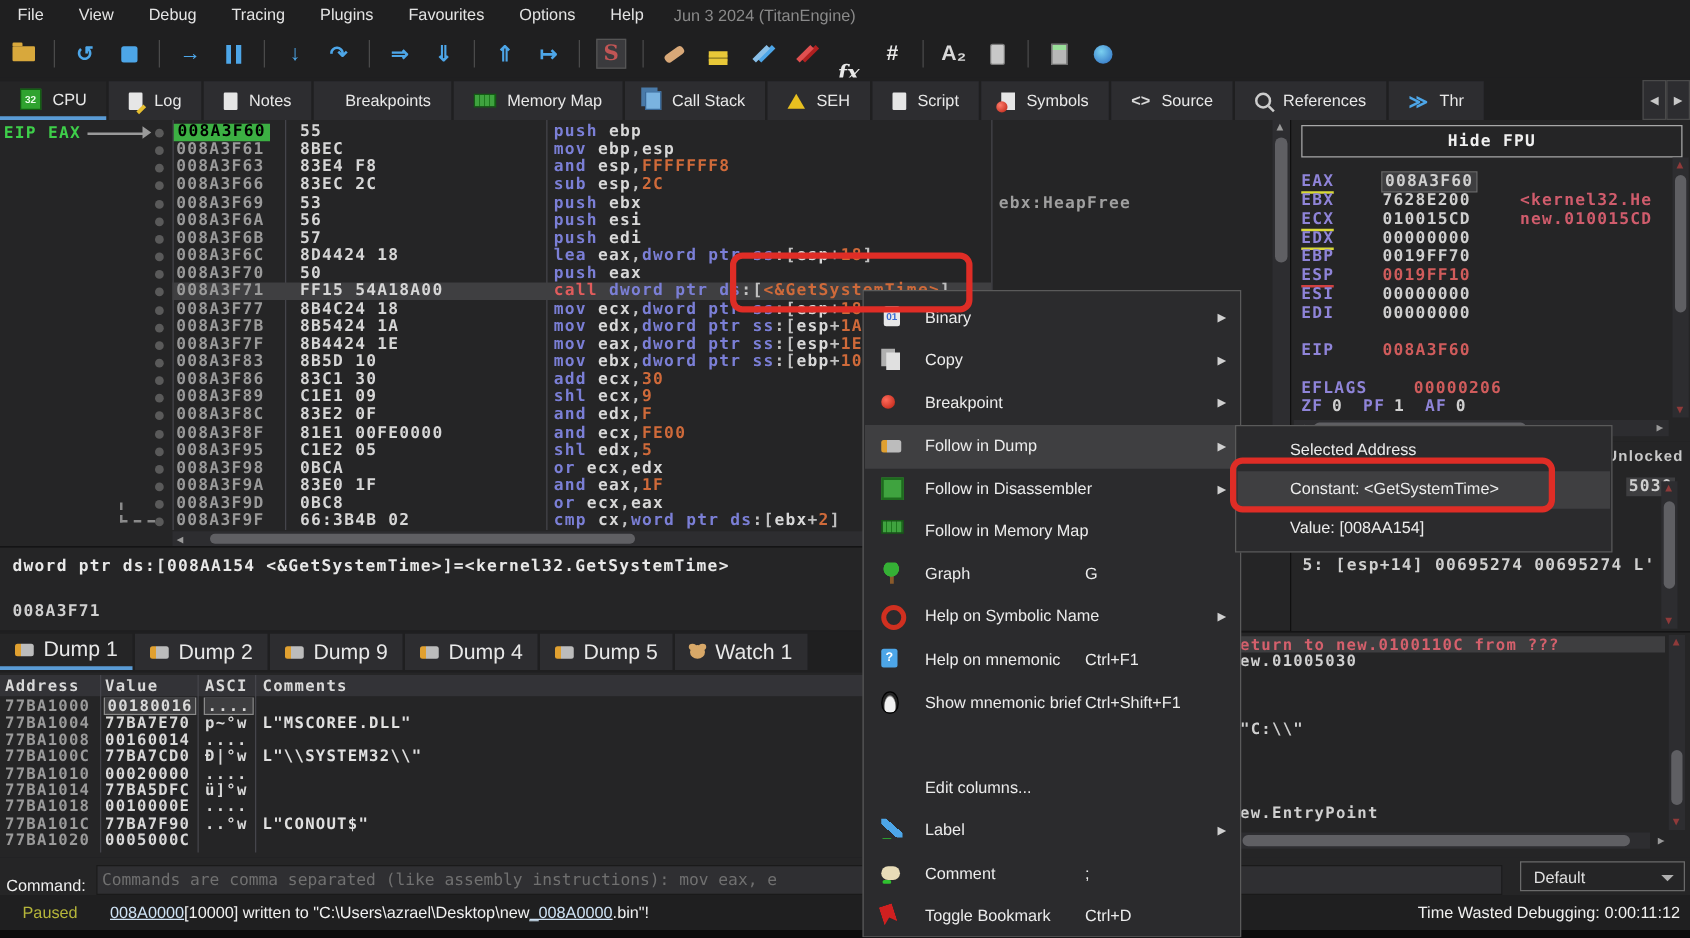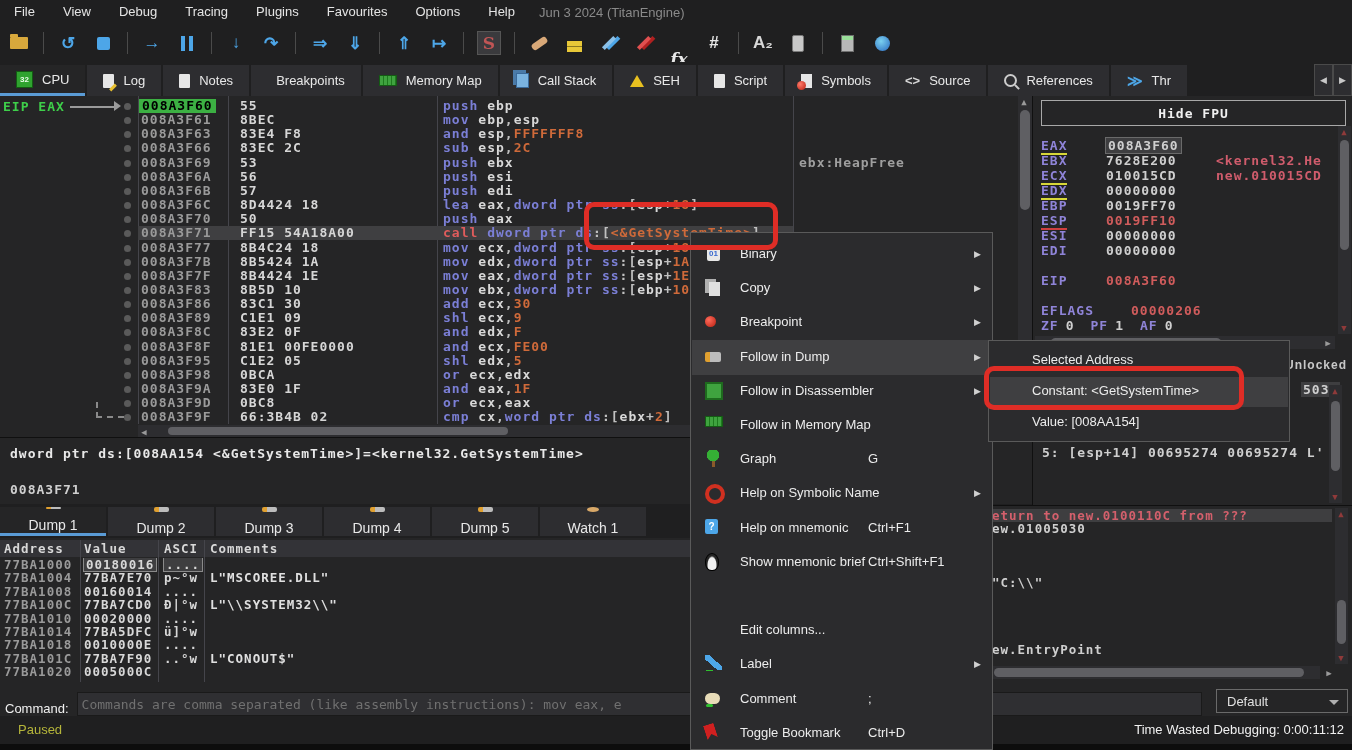--- a/index.html
+++ b/index.html
@@ -100,21 +100,21 @@
   #frag-top{position:absolute;left:268px;top:29px;font-size:13px;color:#cfcfcf;background:#3e3e40;padding:0 2px;}
   #frag-mid{position:absolute;left:237px;top:71px;font-size:13px;color:#cfcfcf;}
   #args-row5{position:absolute;left:9px;top:92px;font-size:13px;color:#cfcfcf;white-space:nowrap;}
   
   #stackpanel{position:absolute;left:990px;top:505px;width:362px;height:183px;background:#252526;border-top:1px solid #101010;}
   .strow{position:absolute;left:0;width:340px;height:13.4px;font-size:12.5px;line-height:13.4px;color:#cfcfcf;white-space:nowrap;padding-left:2px;}
   .strow.hl{background:#3e3e40;} .strow.red{color:#d4606c;}
   
   #dumpstrip{position:absolute;left:0;top:505px;width:990px;height:33px;background:#1f1f20;display:flex;}
   .dtab{display:inline-flex;align-items:center;gap:8px;justify-content:center;width:106px;margin:2px 2px 0 0;height:29px;
-        background:#2d2d30;font-size:14px;box-sizing:border-box;flex-direction:column;}
+        background:#2d2d30;font-size:17px;box-sizing:border-box;}
   .dtab.active{background:#252526;border-bottom:3px solid #5a9bd5;}
   .ic-cart{width:15px;height:10px;border-radius:2px;background:linear-gradient(90deg,#e0a030 0 5px,#bcbcbc 5px);}
   .ic-dog{width:12px;height:11px;border-radius:50%;background:#d8a868;box-shadow:-4px -4px 0 -3px #d8a868,4px -4px 0 -3px #d8a868;}
   #dumptable{position:absolute;left:0;top:538px;width:990px;height:148px;background:#252526;}
   #dump-header{position:absolute;left:0;top:2px;width:990px;height:17px;background:#333337;font-size:12.5px;color:#d8d8d8;}
   .dh{position:absolute;top:1px;} 
   .dcol-sep{position:absolute;top:2px;width:1px;height:142px;background:#45454b;}
   #dump-rows{position:absolute;left:0;top:20px;width:990px;height:122px;overflow:hidden;}
   .durow{position:absolute;left:0;width:990px;height:13.4px;font-size:12.5px;line-height:13.4px;}
   .du-addr{position:absolute;left:4px;color:#9a9a9a;}
@@ -571,21 +571,21 @@
       <div class="dtab active">
         <span class="ic-cart"></span>
         <span>Dump 1</span>
       </div>
       <div class="dtab">
         <span class="ic-cart"></span>
         <span>Dump 2</span>
       </div>
       <div class="dtab">
         <span class="ic-cart"></span>
-        <span>Dump 3</span>
+        <span>Dump 9</span>
       </div>
       <div class="dtab">
         <span class="ic-cart"></span>
         <span>Dump 4</span>
       </div>
       <div class="dtab">
         <span class="ic-cart"></span>
         <span>Dump 5</span>
       </div>
       <div class="dtab">
@@ -660,20 +660,23 @@
     <span id="command-label">Command:</span>
     <input id="command-input" type="text" placeholder="Commands are comma separated (like assembly instructions): mov eax, e" style="">
     <div id="profile-select">
       <span>Default</span>
       <span id="profile-caret"></span>
     </div>
   </div>
 
   <div id="statusbar">
     <span id="status-state">Paused</span>
+    <span id="status-msg">
+      <span class="status-link">008A0000</span><span>[10000] written to "C:\Users\azrael\Desktop\new</span><span class="status-link">_008A0000</span><span>.bin"!</span>
+    </span>
     <span id="status-time">Time Wasted Debugging: 0:00:11:12</span>
   </div>
   <div id="bottomstrip"></div>
 
   <div id="ctxmenu">
       <div class="cmi" style="top: 4px;">
         <span class="mi mi-binary">01</span>
         <span class="cmi-label">Binary</span>
         <span class="cmi-arrow">▶</span>
       </div>

